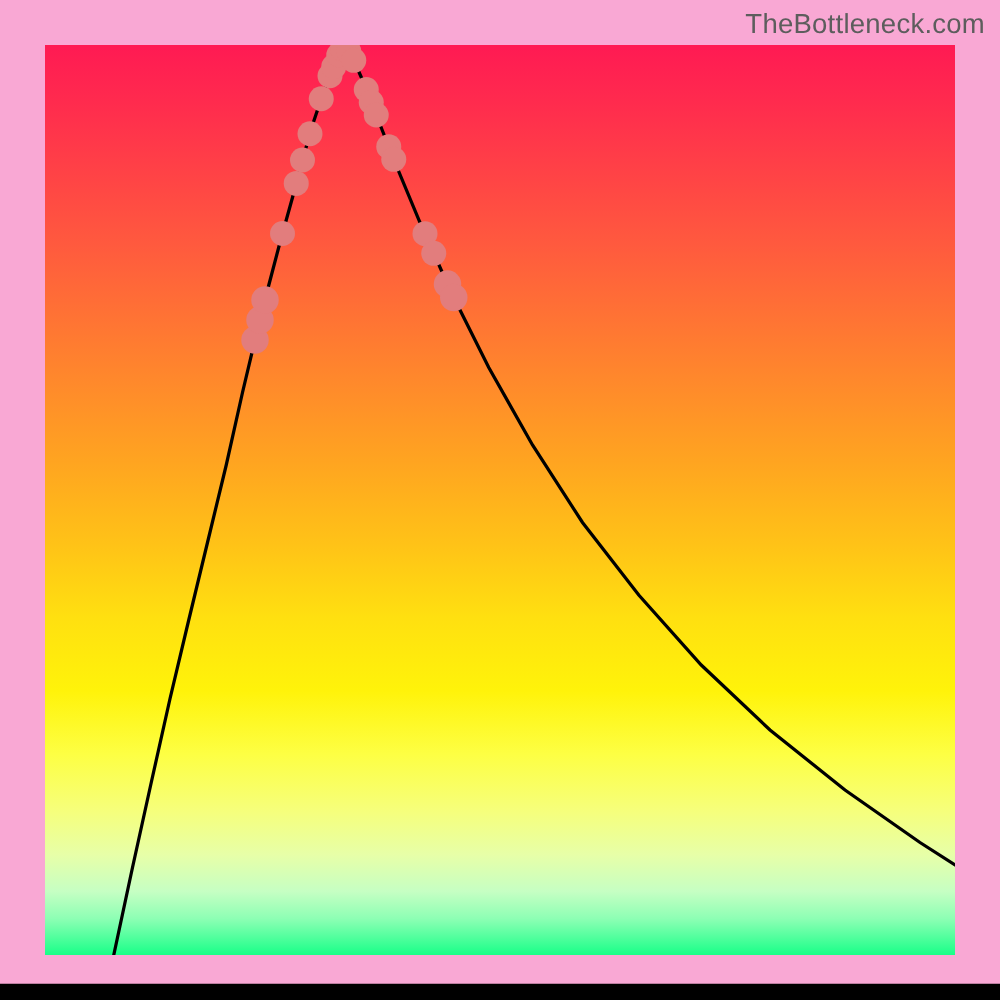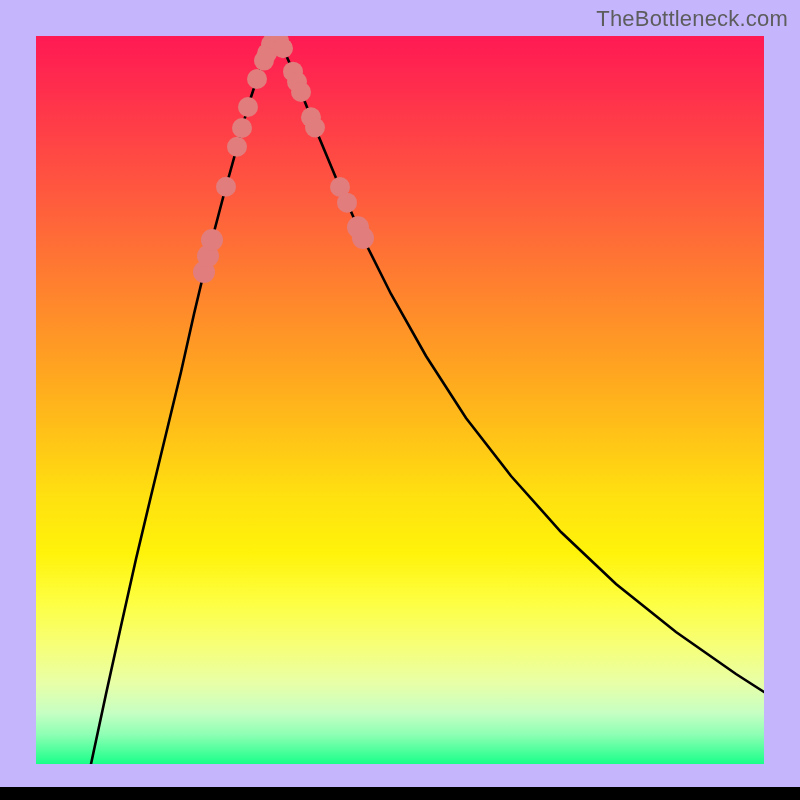--- a/index.html
+++ b/index.html
@@ -8,21 +8,21 @@
     width: 800px;
     height: 800px;
     overflow: hidden;
     background: #000;
     font-family: Arial, Helvetica, sans-serif;
   }
   .outer {
     position: relative;
     width: 800px;
     height: 787px;
-    background: #c4b5fd;
+    background: #f9a8d4;
   }
   .plot {
     position: absolute;
     left: 36px;
     top: 36px;
     width: 728px;
     height: 728px;
     overflow: hidden;
   }
   .gradient {

